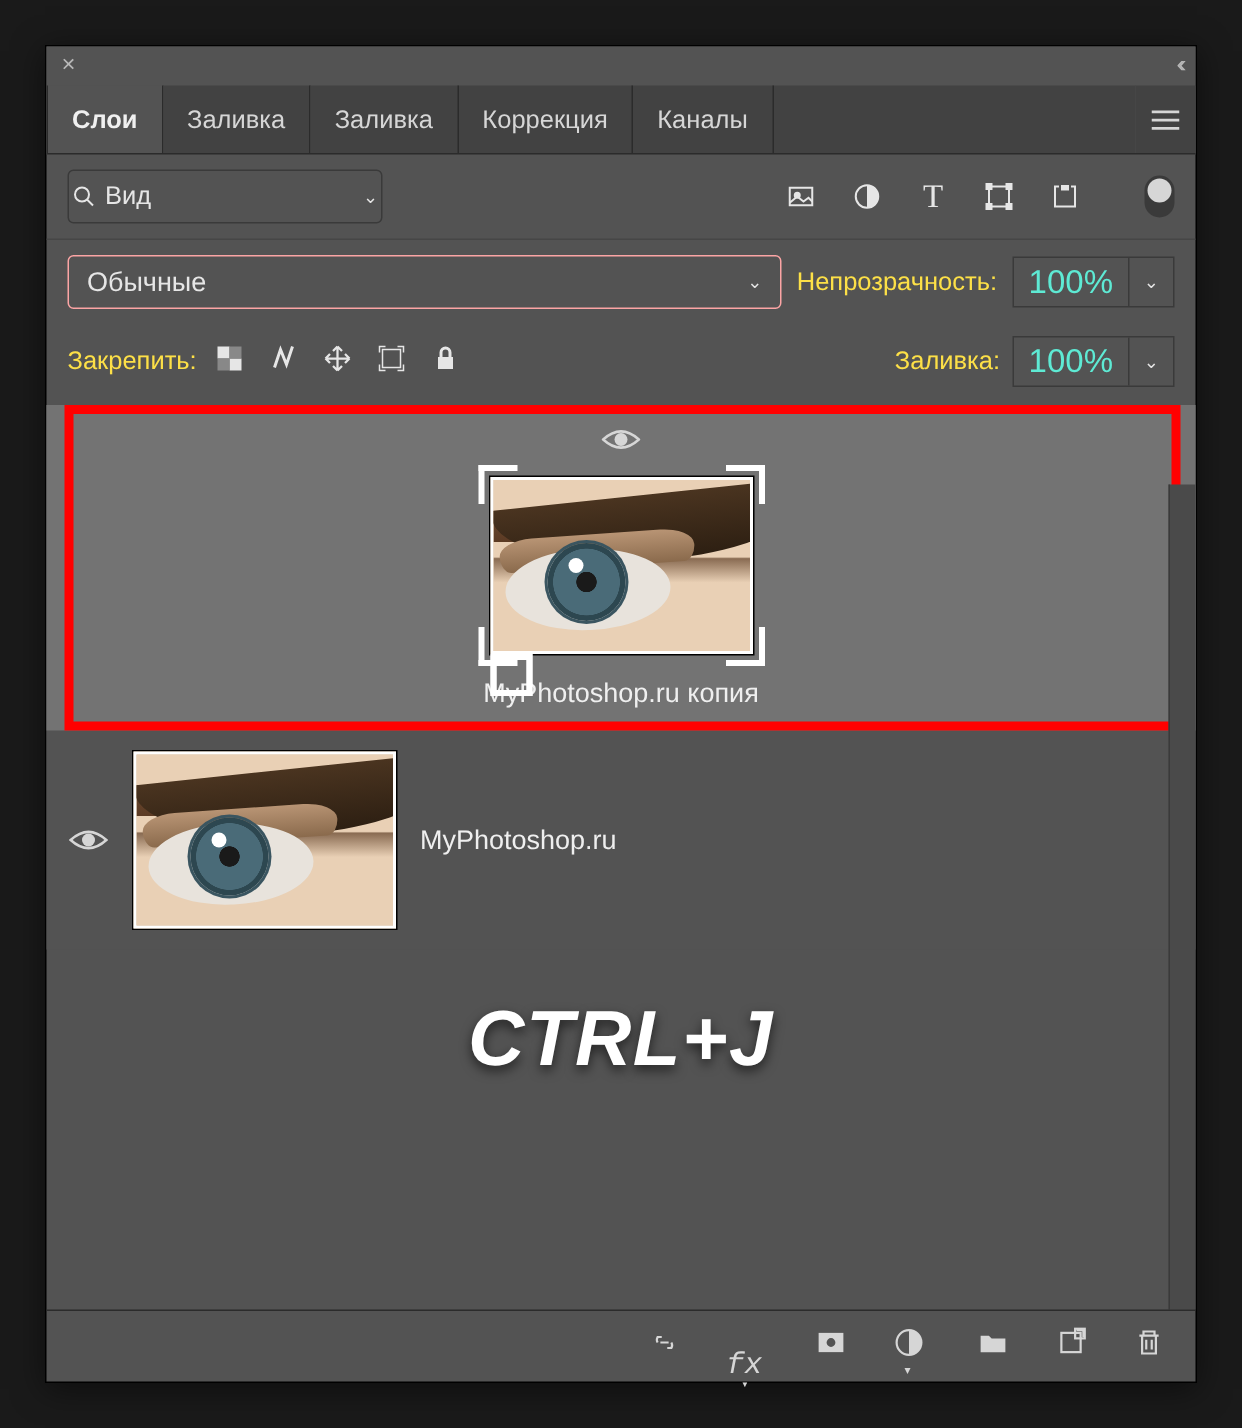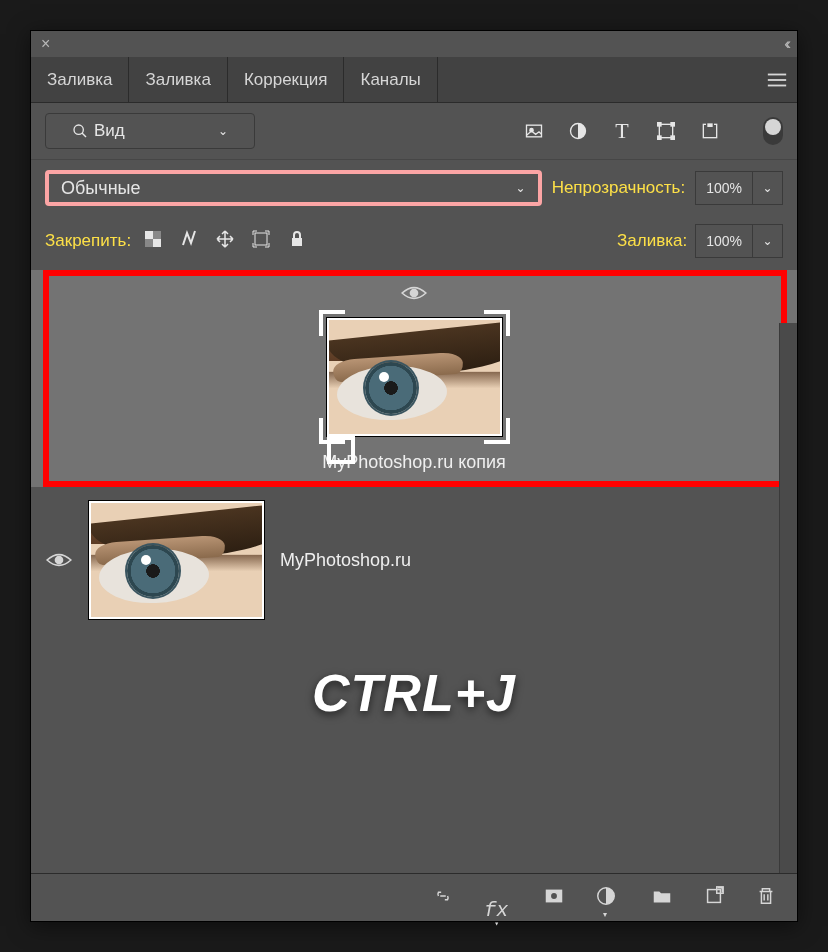--- a/index.html
+++ b/index.html
@@ -65,48 +65,48 @@
     padding: 10px 14px;
     gap: 12px;
     border-bottom: 1px solid #464646;
   }
   .search-select {
     display:flex; align-items:center;
     background:#535353;
     border:1px solid #3a3a3a;
     border-radius:4px;
     height:36px;
-    padding:0 26px;
+    padding:0 2px;
     gap:6px;
     width:210px;
     color:#e6e6e6;
     font-size:17px;
   }
   .search-select .chev { margin-left:auto; font-size:12px;}
   .filter-icons { display:flex; gap:22px; align-items:center; color:#e6e6e6; margin-left:auto;}
   .filter-icons .ico { width:22px; height:22px; display:flex; align-items:center; justify-content:center; font-size:18px;}
   .filter-icons svg { width:20px; height:20px; stroke:#e6e6e6; fill:none; stroke-width:1.6;}
   .toggle {
     width:20px; height:28px; border-radius:10px; background:#3a3a3a; position:relative; margin-left:20px;
   }
   .toggle::after{content:""; position:absolute; width:16px; height:16px; background:#d6d6d6; border-radius:50%; top:2px; left:2px;}
 
   .blend-row { display:flex; align-items:center; padding:10px 14px; gap:10px;}
   .blend-select {
     flex:1; display:flex; align-items:center;
-    border:4px solid #fca5a5; border-radius:4px;
+    border:1px solid #fca5a5; border-radius:4px;
     height:36px; padding:0 12px; color:#e6e6e6; font-size:18px;
   }
   .blend-select .chev{margin-left:auto; font-size:12px;}
   .label { color:#fde047; font-size:17px; }
   .pct-box {
     display:flex; align-items:center; border:1px solid #3a3a3a;
     height:34px;
   }
-  .pct-val { padding:0 10px; color:#e5e5e5; font-size:14px;}
+  .pct-val { padding:0 10px; color:#5eead4; font-size:22px;}
   .pct-chev { border-left:1px solid #3a3a3a; width:30px; height:100%; display:flex; align-items:center; justify-content:center; color:#e6e6e6; font-size:12px;}
 
   .lock-row { display:flex; align-items:center; padding:8px 14px 12px; gap:12px; color:#e6e6e6;}
   .lock-row .icons { display:flex; gap:16px; align-items:center;}
   .lock-row .icons svg { width:20px; height:20px; fill:#e6e6e6;}
   .lock-row .right { margin-left:auto; display:flex; align-items:center; gap:8px;}
 
   .layers { background:#535353; }
   .layer {
     display:flex; align-items:center;
@@ -173,20 +173,21 @@
 
 <div class="panel">
 
   <div class="titlebar">
     <span class="close">×</span>
     <span class="spacer"></span>
     <span class="collapse">‹‹</span>
   </div>
 
   <div class="tabs">
+    <div class="tab active">Слои</div>
     <div class="tab">Заливка</div>
     <div class="tab">Заливка</div>
     <div class="tab">Коррекция</div>
     <div class="tab">Каналы</div>
     <div class="tab flex"></div>
     <div class="menu">
       <svg viewBox="0 0 24 18">
           <line x1="2" y1="3" x2="22" y2="3" stroke="#d6d6d6" stroke-width="2"></line>
           <line x1="2" y1="9" x2="22" y2="9" stroke="#d6d6d6" stroke-width="2"></line>
           <line x1="2" y1="15" x2="22" y2="15" stroke="#d6d6d6" stroke-width="2"></line>

